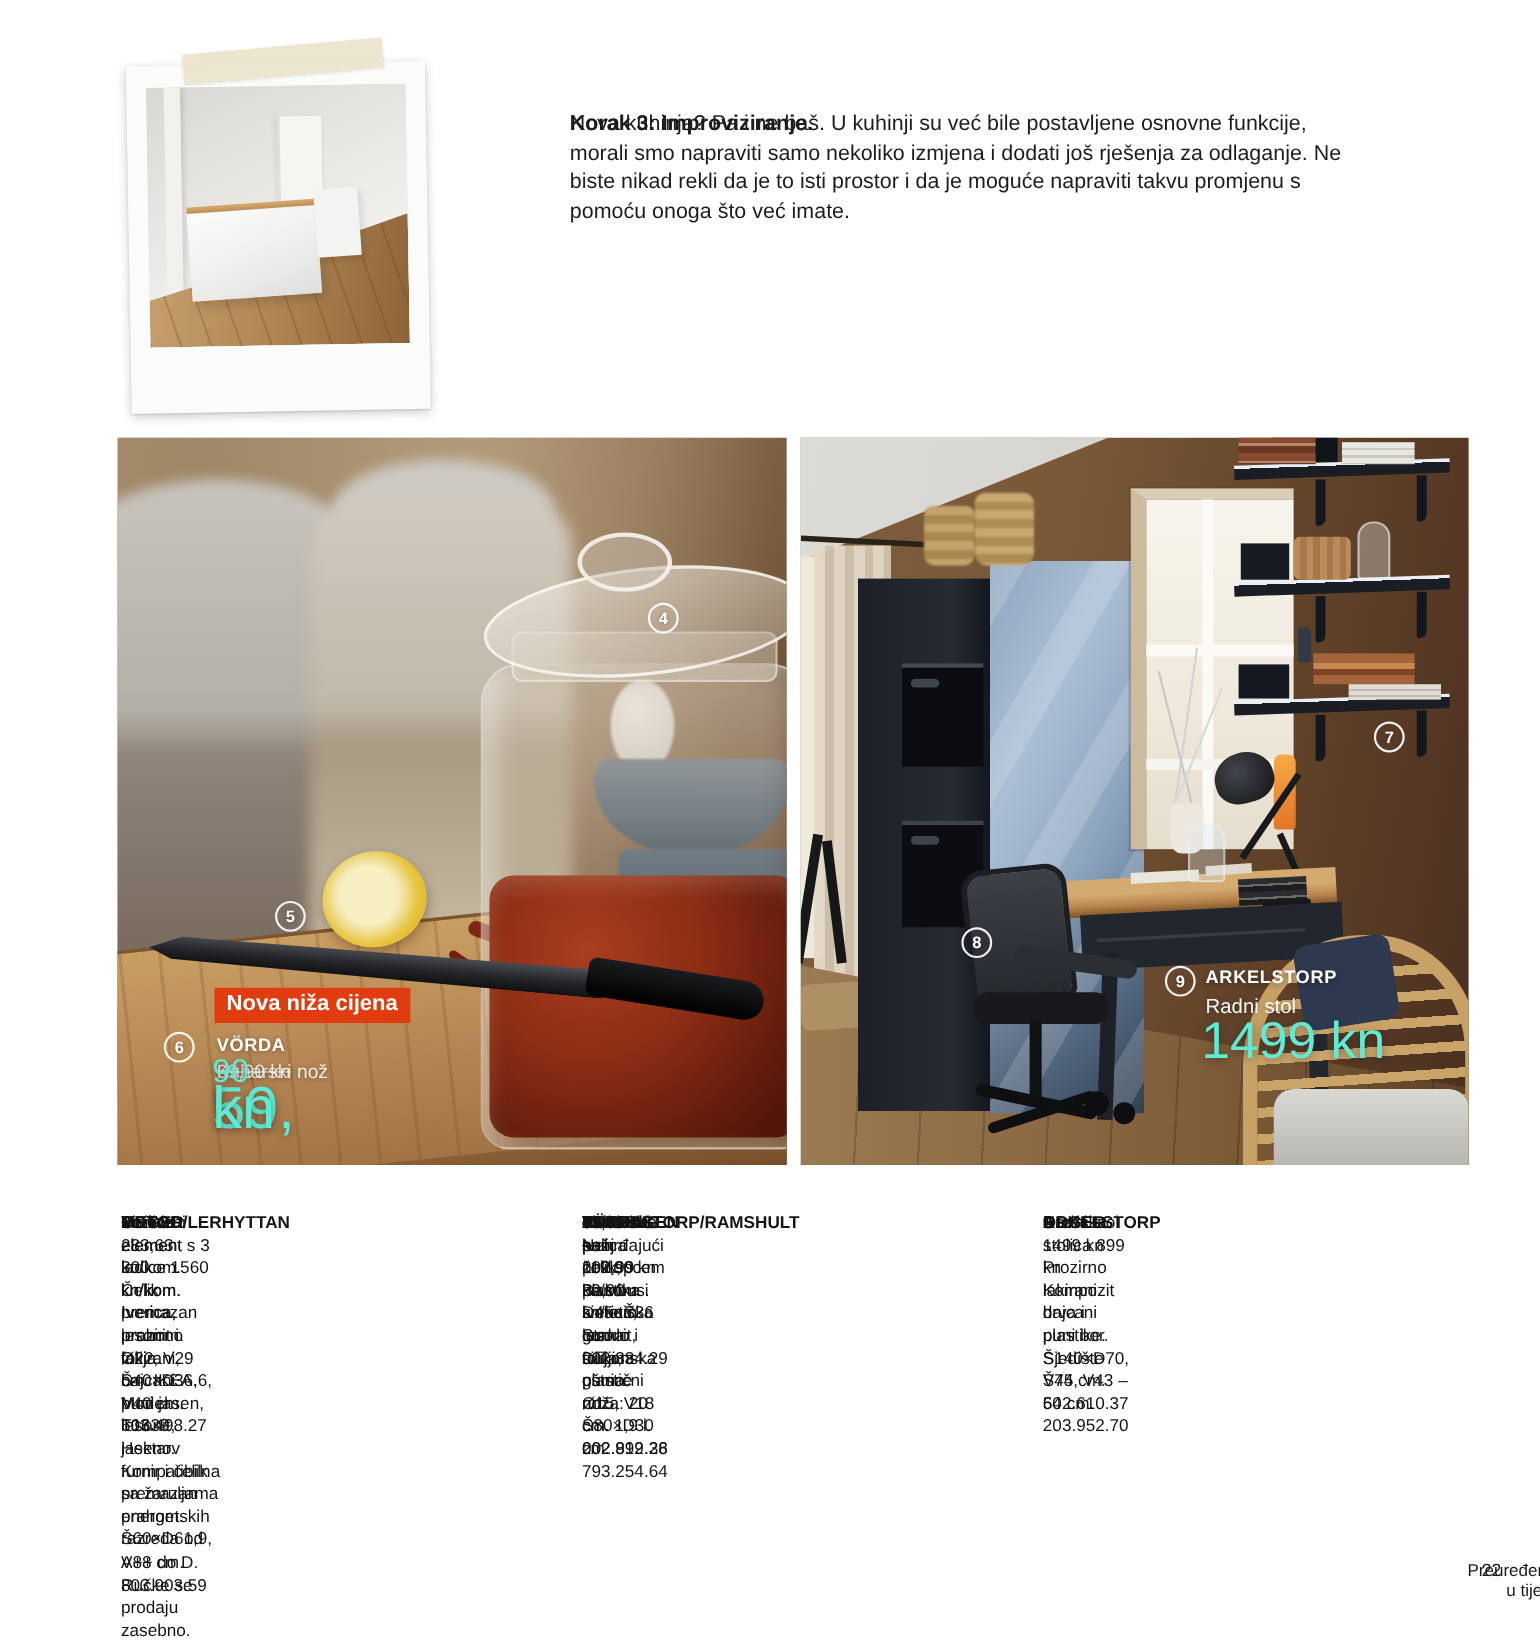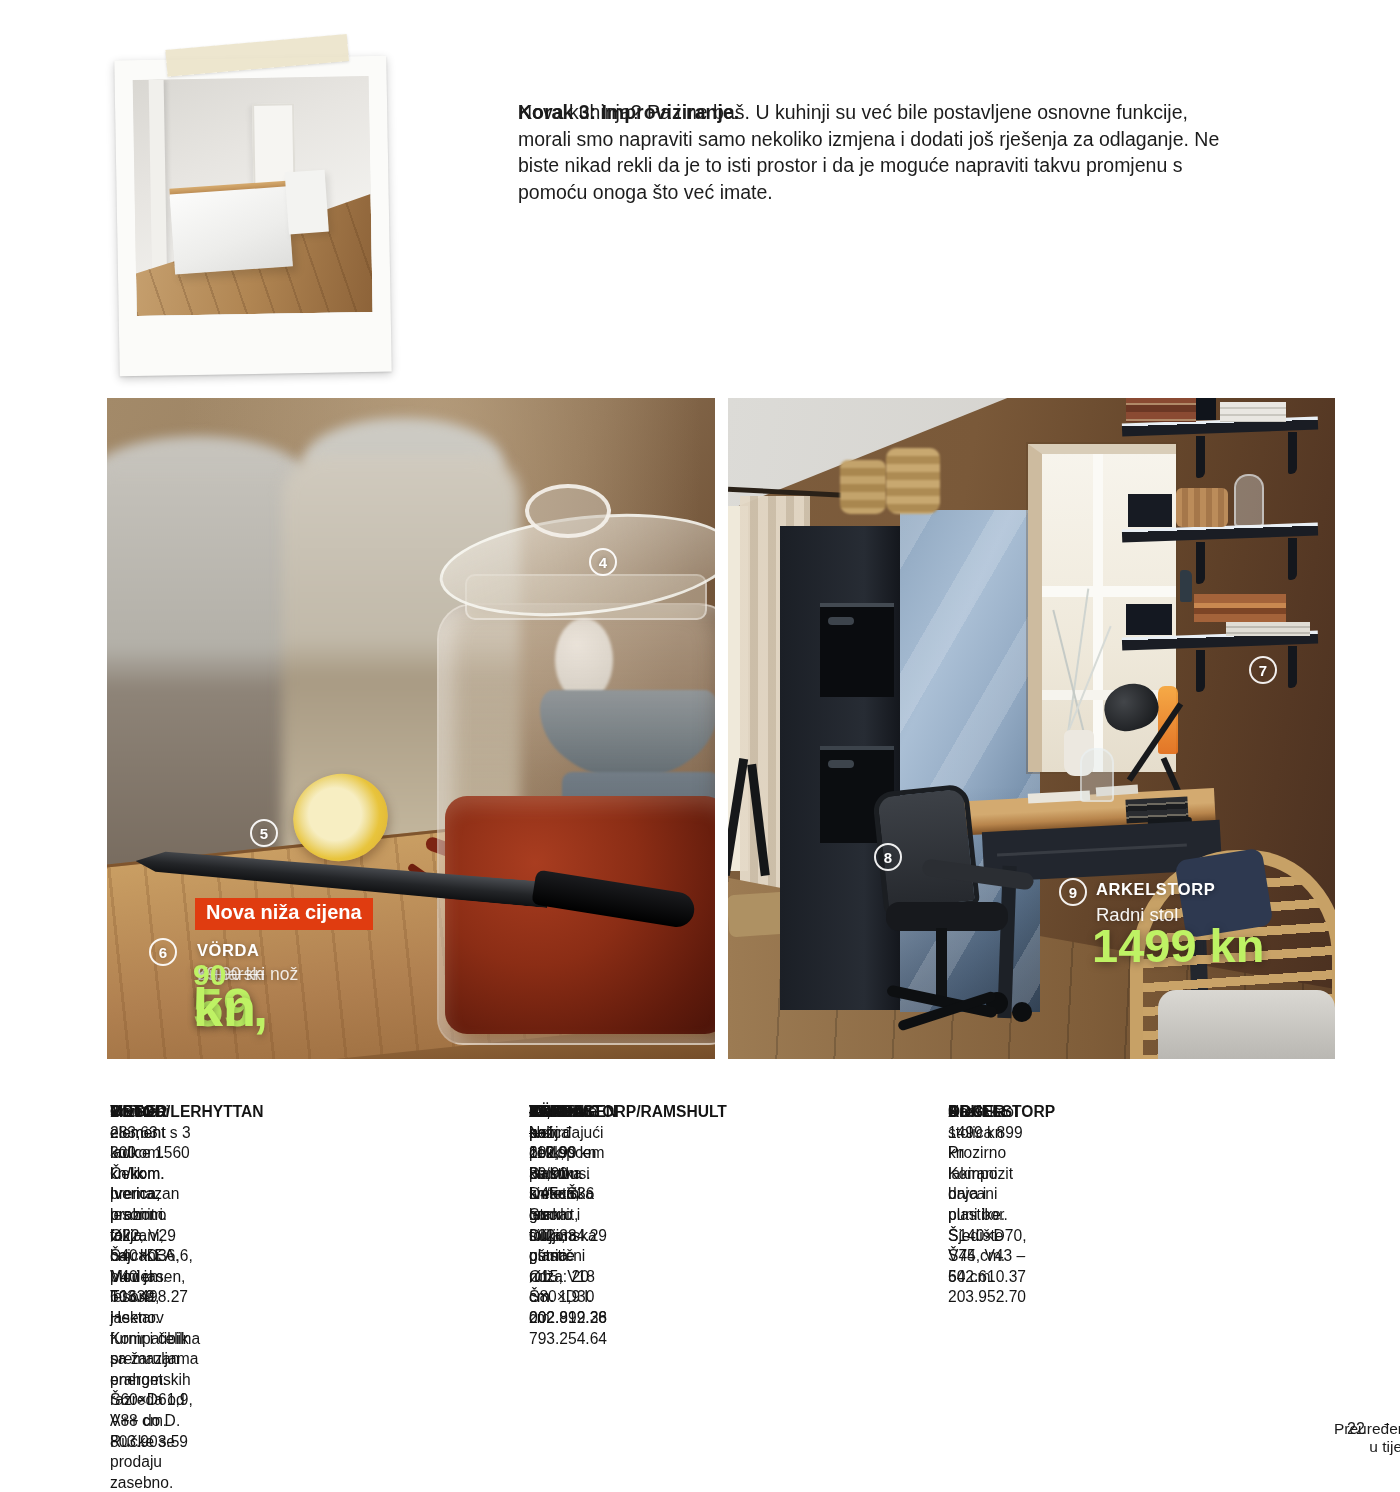--- a/index.html
+++ b/index.html
@@ -180,21 +180,21 @@
   .marker{width:28px;height:28px;border:2.5px solid rgba(255,255,255,.92);border-radius:50%;
     color:#fff;font-weight:700;font-size:15px;display:flex;align-items:center;justify-content:center;
     text-shadow:0 0 4px rgba(0,0,0,.3);transform:translate(-50%,-50%);line-height:1;position:absolute;}
 
   
   .badge{left:88px;top:500px;background:#e03c10;color:#fff;font-weight:700;font-size:20px;
     padding:3px 11px 6px;white-space:nowrap;}
   .ov-name{font-weight:700;font-size:16.5px;letter-spacing:.6px;color:#fff;text-shadow:0 1px 5px rgba(0,0,0,.35);white-space:nowrap;}
   .ov-sub{font-size:17.5px;color:rgba(255,255,255,.85);text-shadow:0 1px 5px rgba(0,0,0,.3);white-space:nowrap;}
   .ov-sub s{color:rgba(255,255,255,.8);}
-  .ov-price{font-weight:700;color:#bef264;text-shadow:0 2px 8px rgba(0,0,0,.35);white-space:nowrap;line-height:1;}
+  .ov-price{font-weight:400;color:#5eead4;text-shadow:0 2px 8px rgba(0,0,0,.35);white-space:nowrap;line-height:1;}
   .lp-name{left:90px;top:543px;}
   .lp-sub{left:90px;top:566px;}
   .lp-price{left:86px;top:582px;font-size:54px;}
   .lp-price .sup{position:relative;top:-20px;font-size:30px;}
   .rp-name{left:368px;top:482px;}
   .rp-sub{left:368px;top:506px;font-size:18.5px;color:rgba(255,255,255,.95);}
   .rp-price{left:364px;top:524px;font-size:47px;}
 
   
   .pcol{top:1102px;font-size:15.6px;line-height:20.6px;color:#141414;}

